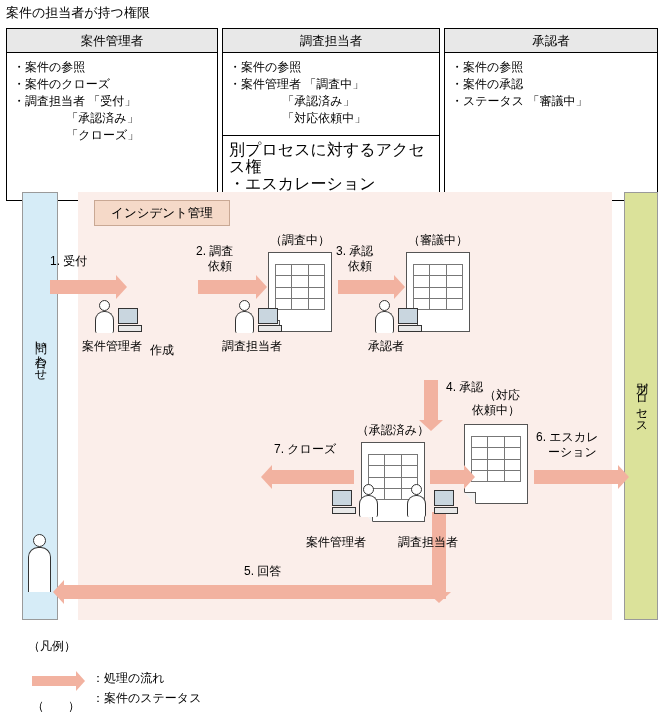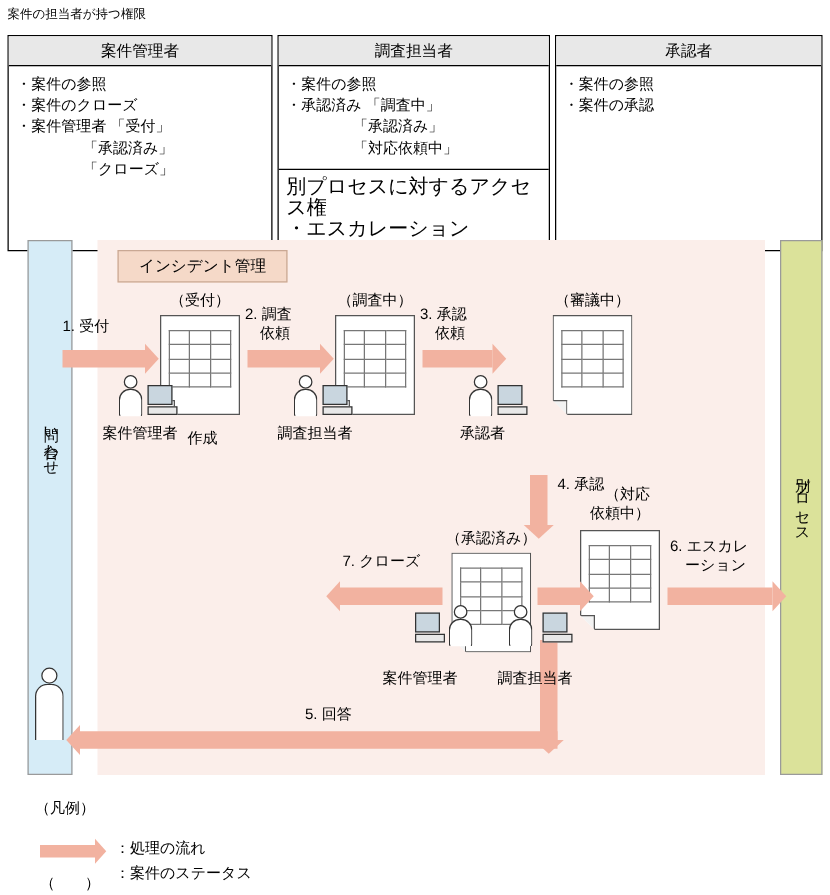--- a/index.html
+++ b/index.html
@@ -8,21 +8,21 @@
     width: 664px; height: 716px;
     background:#ffffff;
     font-family: "Liberation Sans", sans-serif;
     font-size: 12px;
     color:#000;
     position:relative;
     overflow:hidden;
   }
   .page-title {
     position:absolute; left:6px; top:4px;
-    font-size:10px;
+    font-size:13px;
   }
 
   
   .perm-table {
     position:absolute; left:6px; top:28px;
     width:652px;
     display:flex;
     gap:4px;
   }
   .perm-col {
@@ -247,92 +247,64 @@
 
 <div class="page-title">案件の担当者が持つ権限</div>
 
 <div class="perm-table">
 
   <div class="perm-col c1">
     <div class="perm-head">案件管理者</div>
     <div class="perm-body">
       <div class="ln">・案件の参照</div>
       <div class="ln">・案件のクローズ</div>
-      <div class="ln">・案件管理者 「受付」</div>
+      <div class="ln">・調査担当者 「受付」</div>
       <div class="ln">                「承認済み」</div>
       <div class="ln">                「クローズ」</div>
     </div>
   </div>
 
   <div class="perm-col c2">
     <div class="perm-head">調査担当者</div>
     <div class="perm-body">
       <div class="ln">・案件の参照</div>
-      <div class="ln">・承認済み 「調査中」</div>
+      <div class="ln">・案件管理者 「調査中」</div>
       <div class="ln">                「承認済み」</div>
       <div class="ln">                「対応依頼中」</div>
     </div>
     <div class="perm-sub">
       <div class="ln">別プロセスに対するアクセス権</div>
       <div class="ln">・エスカレーション</div>
     </div>
   </div>
 
   <div class="perm-col c3">
     <div class="perm-head">承認者</div>
     <div class="perm-body">
       <div class="ln">・案件の参照</div>
       <div class="ln">・案件の承認</div>
+      <div class="ln">・ステータス 「審議中」</div>
     </div>
   </div>
 
 </div>
 
 <div class="diagram">
 
   <div class="incident-area"></div>
   <div class="incident-title">インシデント管理</div>
 
   <div class="lane lane-left">
     <div class="lane-label">問い合わせ</div>
   </div>
 
   <div class="lane lane-right">
     <div class="lane-label">別プロセス</div>
   </div>
 
-  <div class="doc" style="left:122px; top:60px;">
-    <div class="label">（受付）</div>
-    <div class="sheet"></div>
-    <div class="fold"></div>
-    <table class="grid">
-      <tbody>
-          <tr>
-            <td></td>
-            <td></td>
-            <td></td>
-          </tr>
-      <tr>
-            <td></td>
-            <td></td>
-            <td></td>
-          </tr>
-      <tr>
-            <td></td>
-            <td></td>
-            <td></td>
-          </tr>
-      <tr>
-            <td></td>
-            <td></td>
-            <td></td>
-          </tr>
-    </tbody>
-      </table>
-  </div>
 
   <div class="doc" style="left:262px; top:60px;">
     <div class="label">（調査中）</div>
     <div class="sheet"></div>
     <div class="fold"></div>
     <table class="grid">
       <tbody>
           <tr>
             <td></td>
             <td></td>
@@ -350,21 +322,21 @@
           </tr>
       <tr>
             <td></td>
             <td></td>
             <td></td>
           </tr>
     </tbody>
       </table>
   </div>
 
-  <div class="doc" style="left:400px; top:60px;margin-left:36px;">
+  <div class="doc" style="left:400px; top:60px;">
     <div class="label">（審議中）</div>
     <div class="sheet"></div>
     <div class="fold"></div>
     <table class="grid">
       <tbody>
           <tr>
             <td></td>
             <td></td>
             <td></td>
           </tr>

